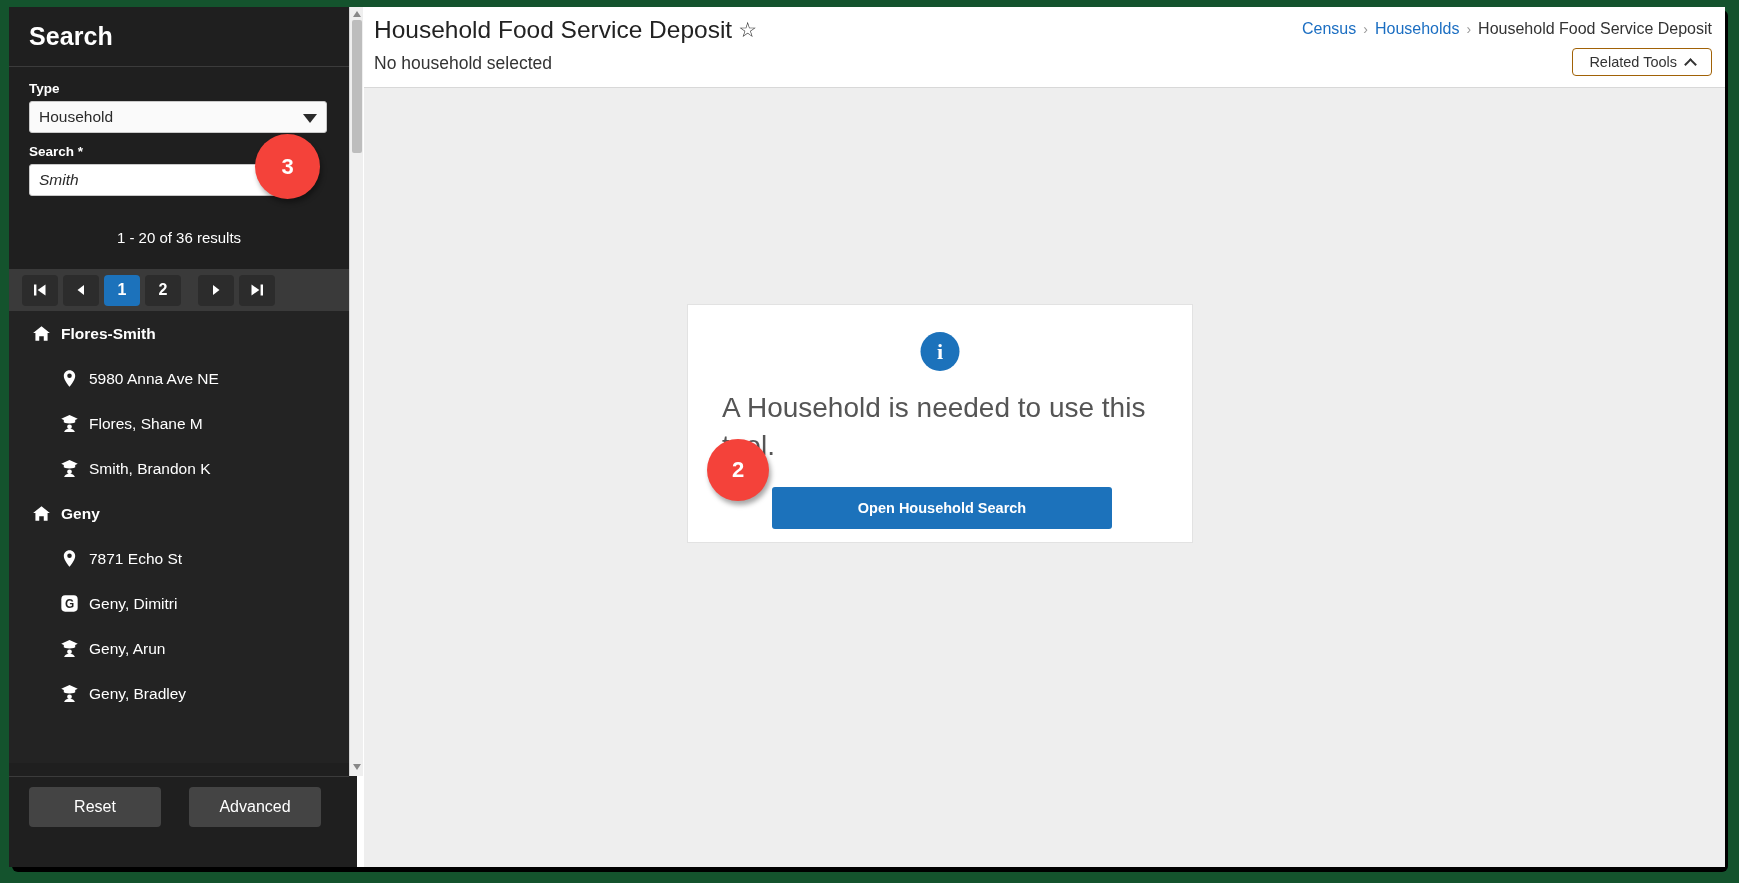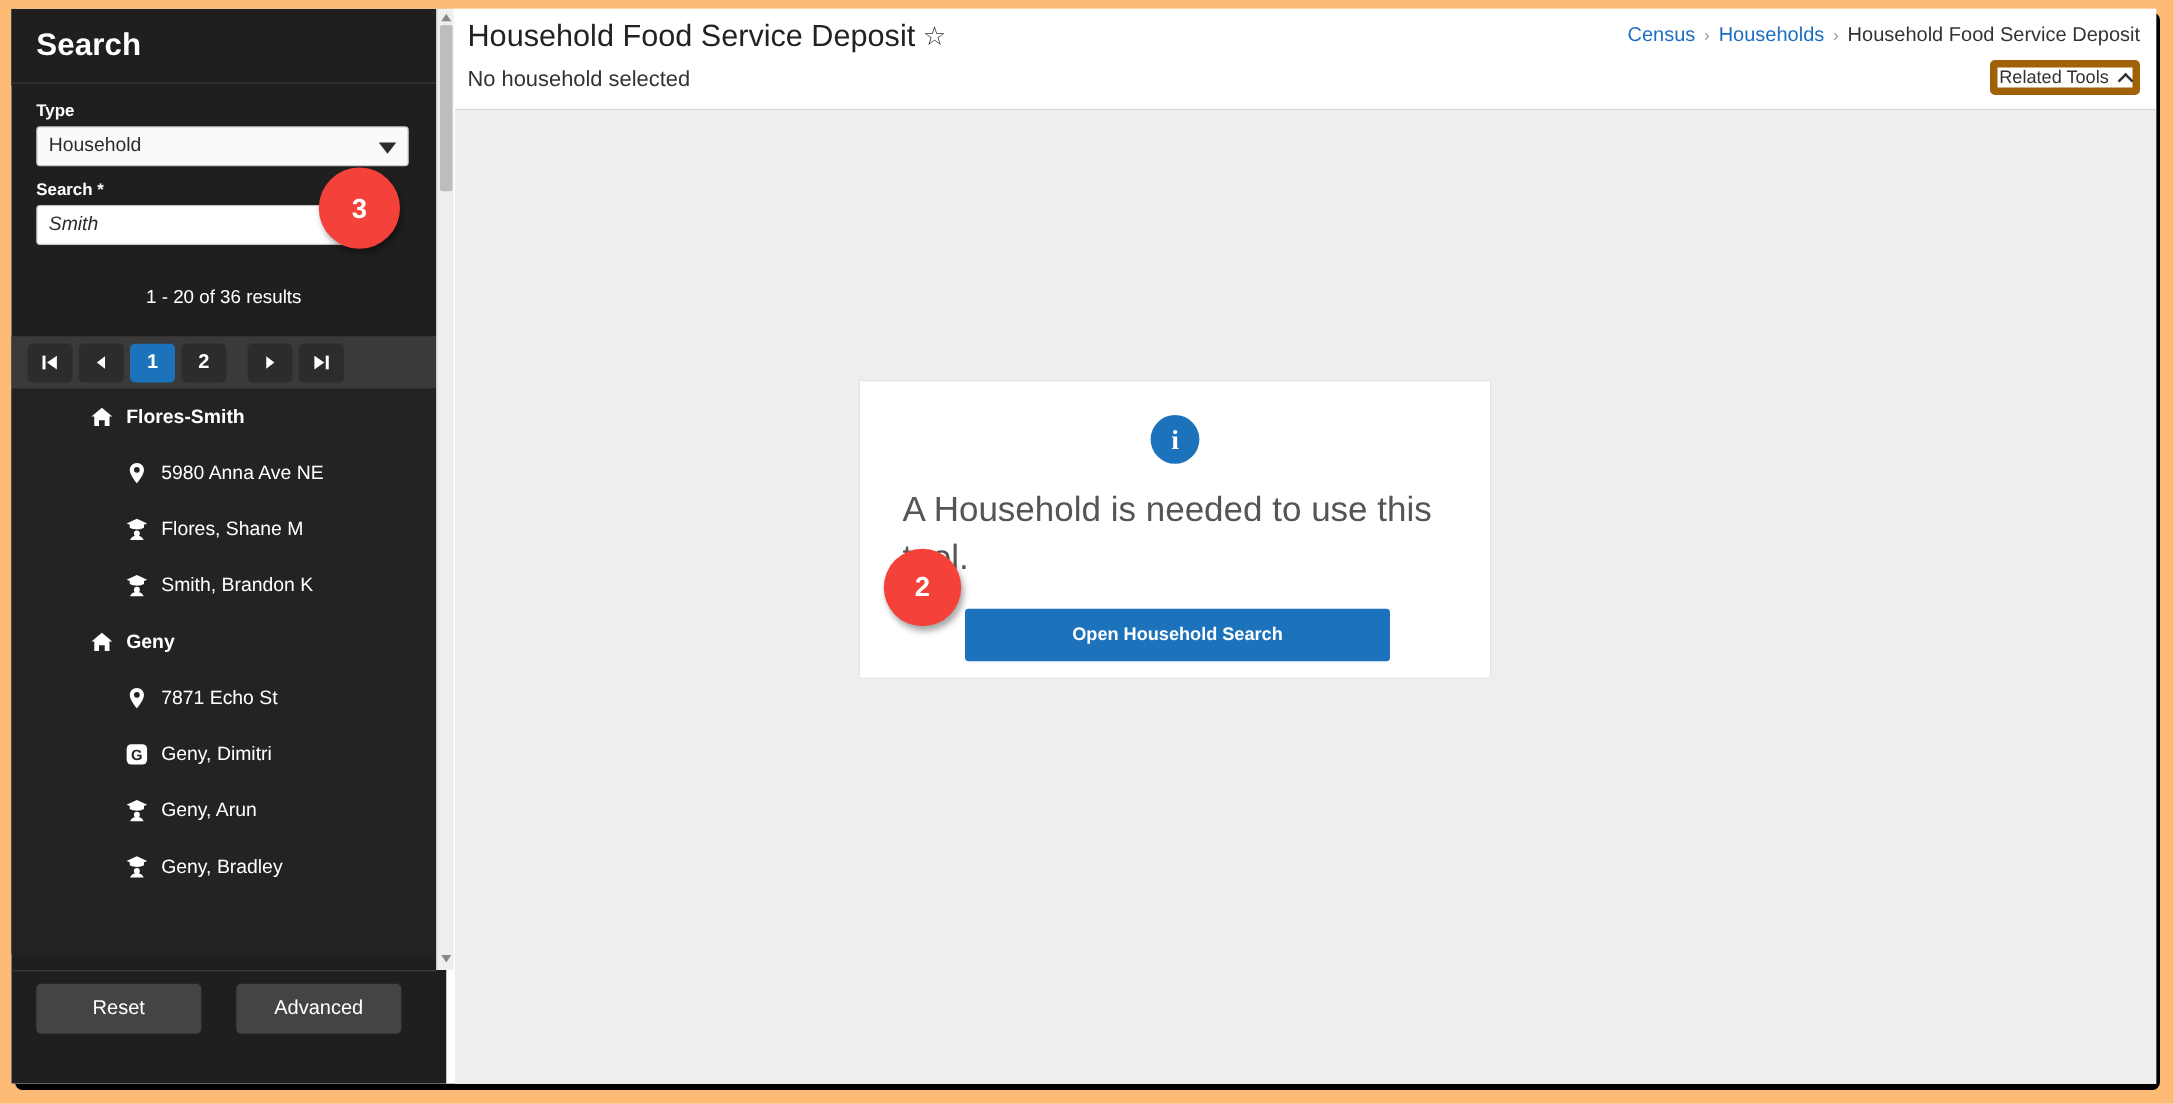--- a/index.html
+++ b/index.html
@@ -10,21 +10,21 @@
     background: #ffffff;
     font-family: "Liberation Sans", sans-serif;
     overflow: hidden;
   }
 
   
   #frame {
     position: absolute;
     left: 0; top: 0;
     width: 1739px; height: 883px;
-    background: #fdba74;
+    background: #14532d;
   }
   #shadow {
     position: absolute;
     left: 12px; top: 10px;
     width: 1716px; height: 862px;
     background: #000000;
     border-radius: 6px;
   }
   #app {
     position: absolute;
@@ -154,21 +154,20 @@
   .pg-gap { width: 12px; }
   .pg-icon { display: block; }
 
   
   #results {
     position: absolute;
     left: 0; top: 304px;
     width: 340px; height: 452px;
     overflow: hidden;
     background: #232323;
-    padding-left: 40px;
   }
   .res-household {
     display: flex;
     align-items: center;
     height: 45px;
     padding-left: 20px;
     font-size: 15.5px;
     font-weight: bold;
     color: #ffffff;
     cursor: pointer;
@@ -281,23 +280,23 @@
     color: #3a3a3a;
     white-space: nowrap;
   }
   .bc-link { color: #1b6ec2; cursor: pointer; }
   .bc-sep  { color: #9a9a9a; margin: 0 7px; font-size: 14px; }
   .bc-current { color: #333333; }
   #related-tools {
     position: absolute;
     right: 13px; top: 41px;
     height: 28px;
-    padding: 0 1px;
-    background: #ffffff;
-    border: 6px solid #a16207;
+    padding: 0 16px;
+    background: #ffffff;
+    border: 1px solid #a16207;
     border-radius: 4px;
     font-size: 14.5px;
     font-family: "Liberation Sans", sans-serif;
     color: #333333;
     display: flex;
     align-items: center;
     gap: 9px;
     cursor: pointer;
   }
   .chev-up {

